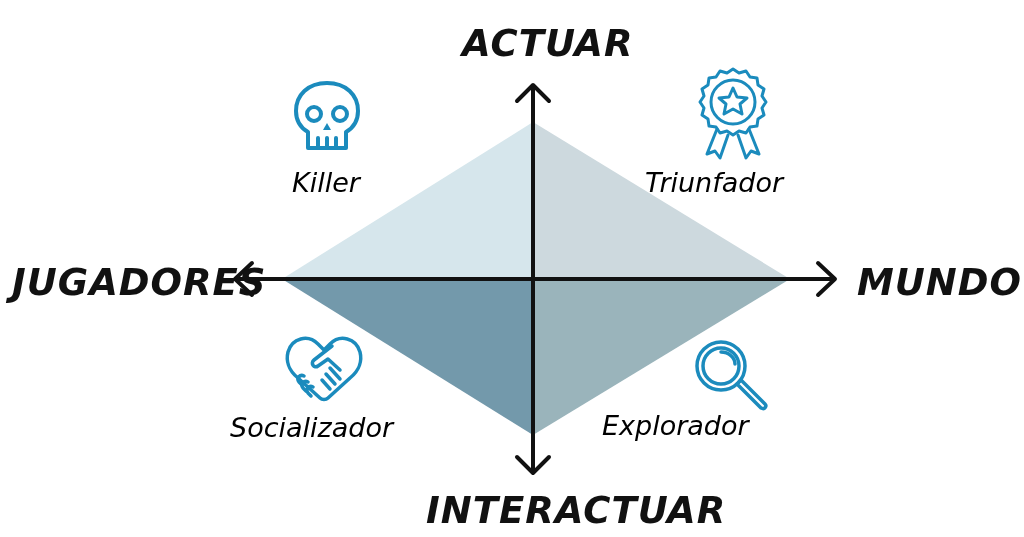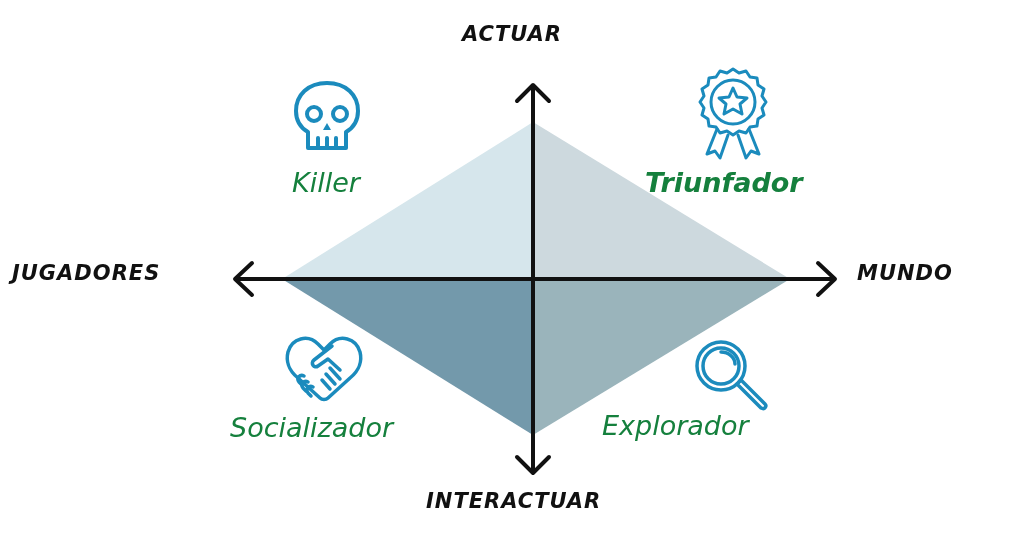--- a/index.html
+++ b/index.html
@@ -1,19 +1,19 @@
 <!DOCTYPE html>
 <html><head>
 <meta charset="utf-8">
 <style>
   html, body { margin: 0; padding: 0; background: #ffffff; }
   body { width: 1024px; height: 537px; position: relative; overflow: hidden; font-family: "DejaVu Sans", sans-serif; }
   svg.diagram { position: absolute; left: 0; top: 0; }
-  .axis-label { position: absolute; font-family: "DejaVu Sans", sans-serif; font-weight: bold; font-style: italic; font-size: 21px; letter-spacing: 1px; color: #111111; white-space: nowrap; }
-  .type-label { position: absolute; font-family: "DejaVu Sans", sans-serif; font-style: italic; font-size: 27px; color: #15803d; white-space: nowrap; }
+  .axis-label { position: absolute; font-family: "DejaVu Sans", sans-serif; font-weight: bold; font-style: italic; font-size: 37px; letter-spacing: 1px; color: #111111; white-space: nowrap; }
+  .type-label { position: absolute; font-family: "DejaVu Sans", sans-serif; font-style: italic; font-size: 27px; color: #000000; white-space: nowrap; }
   .icon { position: absolute; }
 </style>
 </head>
 <body>
 
 <svg class="diagram" width="1024" height="537" viewBox="0 0 1024 537">
 
   <polygon points="533,122 533,279 282,279" fill="#d6e6ec"></polygon>
   <polygon points="533,122 790,279 533,279" fill="#cdd9de"></polygon>
   <polygon points="282,279 533,279 533,435" fill="#7399ab"></polygon>
@@ -51,21 +51,21 @@
 
 <svg class="icon" style="left:695px; top:66px;" width="76" height="96" viewBox="0 0 76 96">
   <g fill="none" stroke="#1b8bbd" stroke-width="3" stroke-linejoin="round" stroke-linecap="round">
     <path d="M38 3 L44 7 L51 5 L55 11 L62 12 L63 19 L69 23 L67 30 L71 36 L67 42 L69 49 L63 53 L62 60 L55 61 L51 67 L44 65 L38 69 L32 65 L25 67 L21 61 L14 60 L13 53 L7 49 L9 42 L5 36 L9 30 L7 23 L13 19 L14 12 L21 11 L25 5 L32 7 Z"></path>
     <circle cx="38" cy="36" r="22"></circle>
     <path d="M38 22 L42 31 L52 32 L45 38 L47 48 L38 43 L29 48 L31 38 L24 32 L34 31 Z"></path>
     <path d="M22 63 L12 88 L20 85 L25 92 L33 69"></path>
     <path d="M54 63 L64 88 L56 85 L51 92 L43 69"></path>
   </g>
 </svg>
-<div class="type-label" style="left:645px; top:167px;font-weight:bold;">Triunfador</div>
+<div class="type-label" style="left:645px; top:167px;">Triunfador</div>
 
 <svg class="icon" style="left:284px; top:332px;" width="80" height="72" viewBox="0 0 80 72">
   <g fill="none" stroke="#1b8bbd" stroke-width="3.5" stroke-linejoin="round" stroke-linecap="round">
     <path d="M14 46 C4 38 2 28 4 20 C8 6 24 2 34 12 L40 18 L46 12 C56 2 72 6 76 20 C78 28 76 38 66 46 L44 66 C42 68 38 68 36 66 Z"></path>
     <path d="M48 14 L30 28 C26 31 30 37 34 34 L44 27 L56 38"></path>
     <path d="M20 44 C16 42 12 46 15 50 L18 53"></path>
     <path d="M24 50 C20 48 16 52 19 56 L22 59"></path>
     <path d="M29 55 C25 53 21 57 24 61 L27 64"></path>
     <line x1="46" y1="36" x2="56" y2="47"></line>
     <line x1="42" y1="42" x2="51" y2="52"></line>

